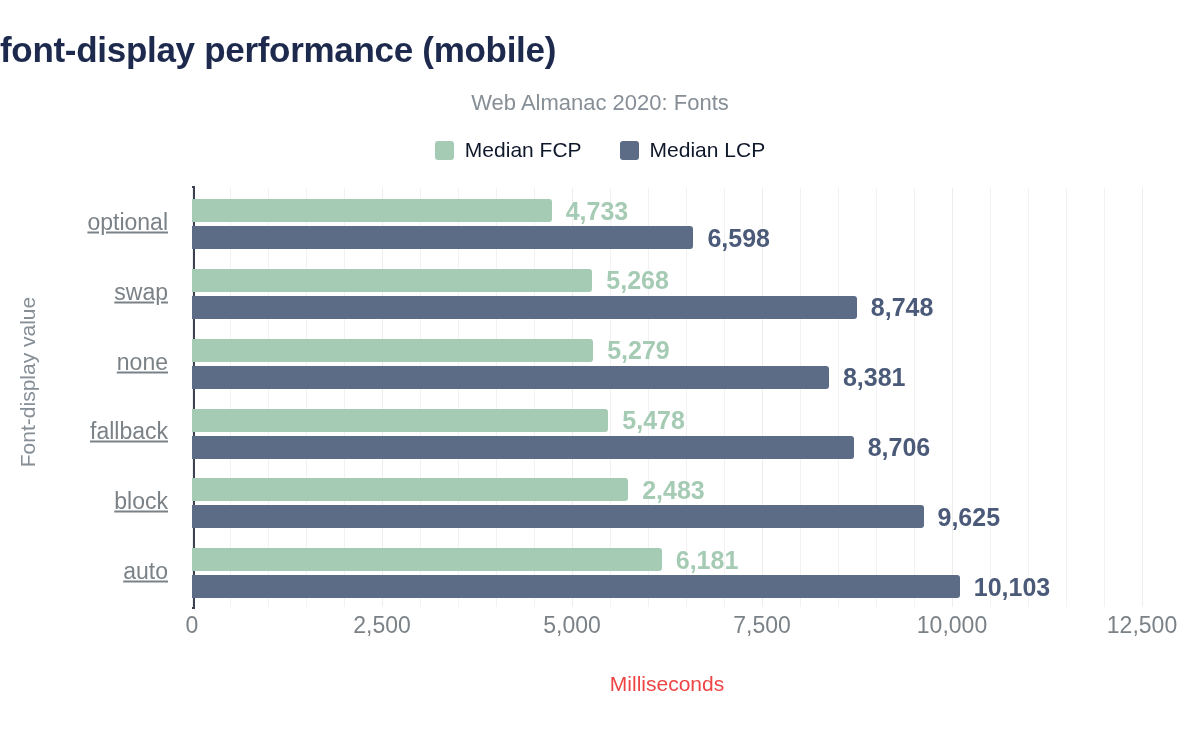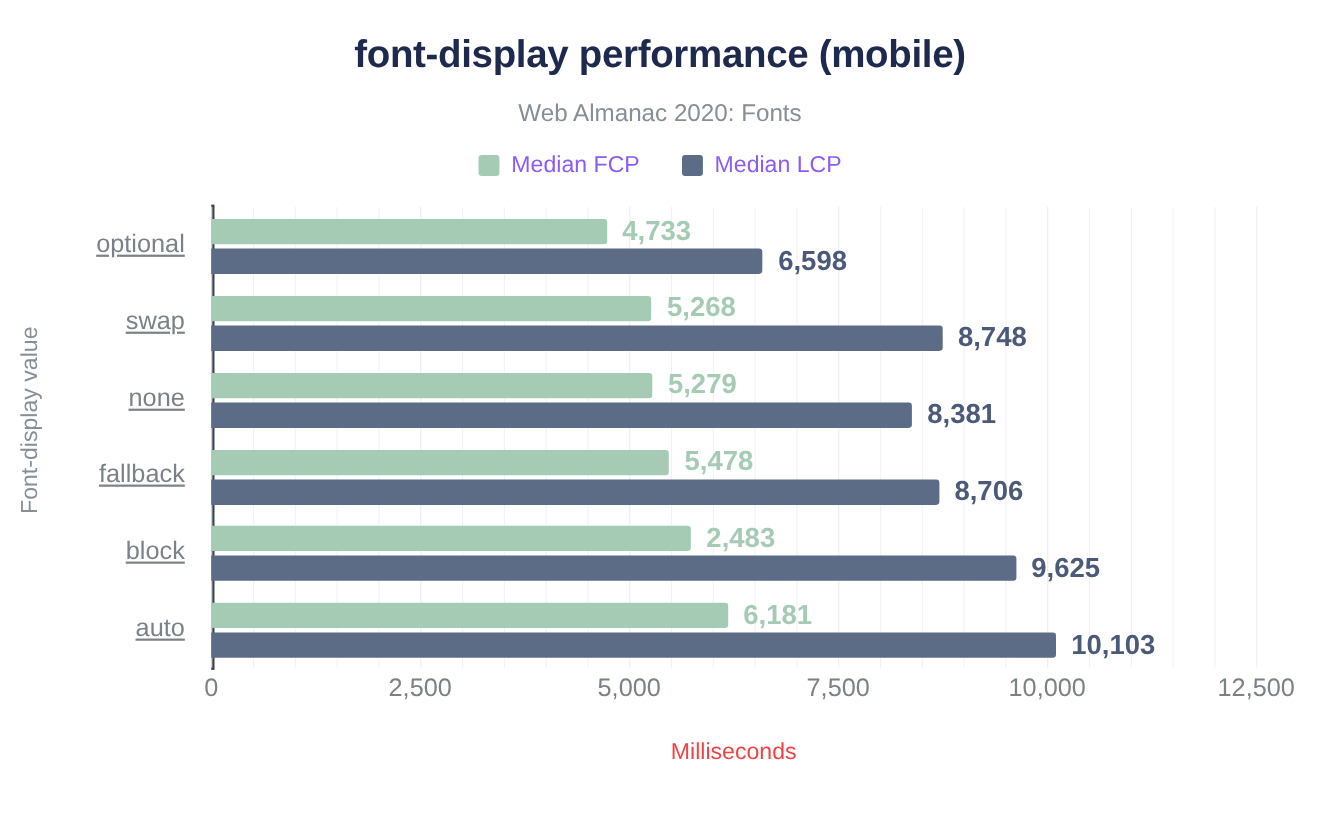--- a/index.html
+++ b/index.html
@@ -19,21 +19,21 @@
     inset: 0;
     background: #ffffff;
   }
 
   
   .title {
     position: absolute;
     top: 30px;
     left: 0;
     width: 1200px;
-    text-align: center;
+    text-align: left;
     font-size: 35px;
     font-weight: bold;
     color: #1d2a4d;
     letter-spacing: -0.3px;
     white-space: nowrap;
   }
   .subtitle {
     position: absolute;
     top: 90px;
     left: 0;
@@ -61,21 +61,21 @@
     gap: 11px;
   }
   .legend-swatch {
     width: 19px;
     height: 19px;
     border-radius: 3px;
     display: block;
   }
   .legend-label {
     font-size: 21px;
-    color: #8b5cf6;
+    color: #0f172a;
     white-space: nowrap;
   }
 
   
   .plot {
     position: absolute;
     left: 192px;
     top: 188px;
     width: 950px;
     height: 419px;

